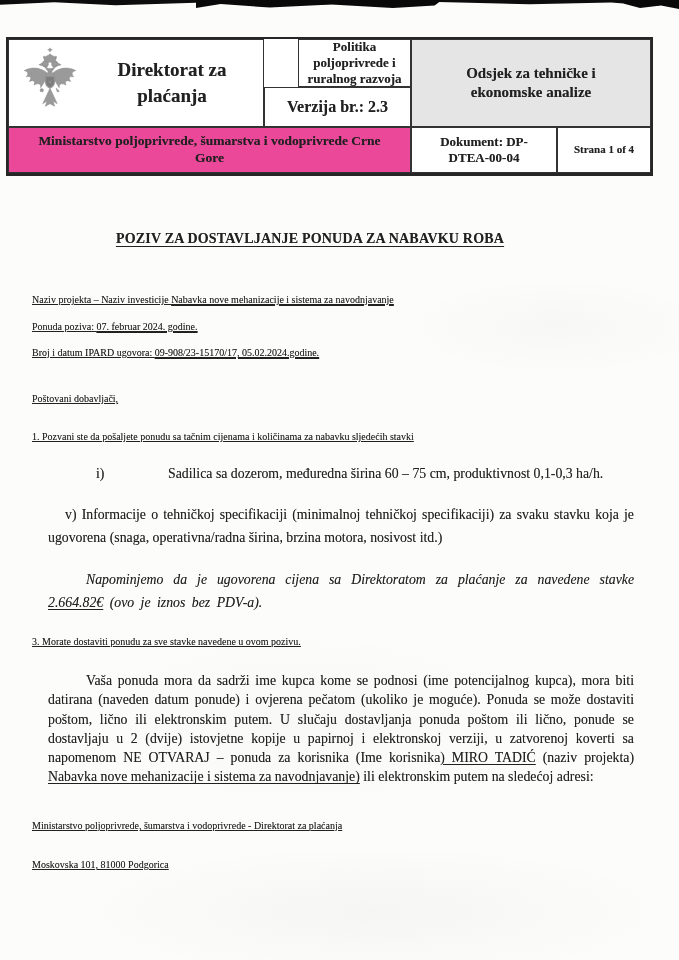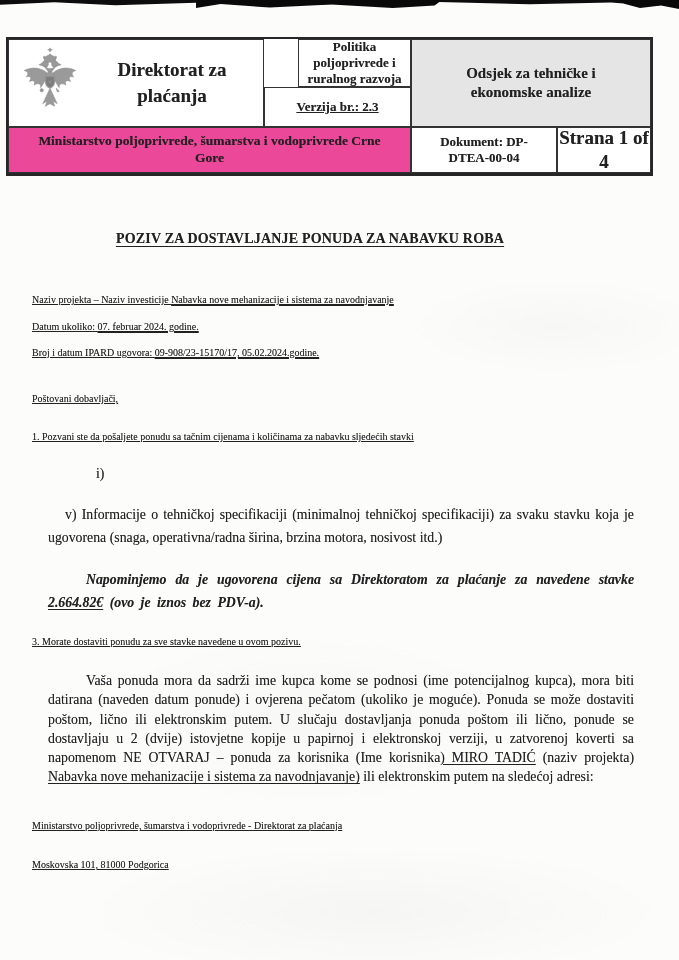--- a/index.html
+++ b/index.html
@@ -29,46 +29,46 @@
     display:grid;
     grid-template-columns:256px 147px 146px 1fr;
     grid-template-rows:48px 40px 46px;
     border:2px solid #262626;
     border-bottom-width:3px;
     background:#fff;
   }
   .hdr > div { border:1px solid #333; display:flex; align-items:center; justify-content:center; text-align:center; font-weight:bold; line-height:1.25; }
   .cell-org     { grid-column:1; grid-row:1 / span 2; gap:6px; padding:4px 6px 4px 10px; }
   .cell-policy  { grid-column:2; grid-row:1; font-size:13px; padding:2px 8px;margin-left:34px; }
-  .cell-version { grid-column:2; grid-row:2; font-size:13px;text-decoration:underline; }
+  .cell-version { grid-column:2; grid-row:2; font-size:16px; }
   .cell-dept    { grid-column:3 / span 2; grid-row:1 / span 2; background:#e5e5e5; font-size:15px; padding:2px 20px; }
   .cell-min     { grid-column:1 / span 2; grid-row:3; background:#ec4899; font-size:13.5px; padding:2px 14px; }
   .cell-doc     { grid-column:3; grid-row:3; font-size:13px; padding:10px 8px; }
-  .cell-page    { grid-column:4; grid-row:3; font-size:19px; }
+  .cell-page    { grid-column:4; grid-row:3; font-size:11px; }
   .org-name { flex:1; font-size:19px; line-height:1.35; text-align:center; }
   .coa { width:62px; height:76px; flex:0 0 auto; }
 
   
   .doc-title {
     position:absolute; left:0; top:231px; width:620px;
     text-align:center; font-weight:bold; font-size:14px;
     text-decoration:underline; text-underline-offset:3px; letter-spacing:.2px;
   }
   .tline { position:absolute; left:32px; width:586px; font-size:10px; white-space:nowrap;text-decoration:underline; }
   .u { text-decoration:underline; text-underline-offset:2px; }
   .meta-project  { top:294px; }
   .meta-date     { top:321px; }
   .meta-contract { top:347px; }
   .salutation    { top:393px; }
   .item1         { top:431px; }
   .item-i-marker { position:absolute; left:96px;  top:466px; font-size:13.8px; }
   .item-i-text   { position:absolute; left:168px; top:466px; font-size:13.8px; white-space:nowrap; }
   .para { position:absolute; left:48px; width:586px; font-size:13.8px; text-align:justify; }
   .item-v { top:503px; line-height:23px; text-indent:17px; }
-  .note   { top:568px; line-height:23px; text-indent:38px; font-style:italic; word-spacing:3px;font-weight:bold; }
+  .note   { top:568px; line-height:23px; text-indent:38px; font-style:italic; word-spacing:3px; }
   .item2  { top:636px; }
   .delivery { top:671px; line-height:19.3px; text-indent:38px; }
   .addr-org    { top:820px; }
   .addr-street { top:859px; }
 </style>
 </head>
 <body>
 
 <div class="page">
 
@@ -116,29 +116,30 @@
     <div class="cell-dept">Odsjek za tehničke i ekonomske analize</div>
     <div class="cell-min">Ministarstvo poljoprivrede, šumarstva i vodoprivrede Crne Gore</div>
     <div class="cell-doc">Dokument: DP-DTEA-00-04</div>
     <div class="cell-page">Strana 1 of 4</div>
   </div>
 
   <div class="doc-title">POZIV ZA DOSTAVLJANJE PONUDA ZA NABAVKU ROBA</div>
 
   <div class="tline meta-project"><span>Naziv projekta – Naziv investicije </span><span class="u">Nabavka nove mehanizacije i sistema za navodnjavanje</span></div>
 
-  <div class="tline meta-date"><span>Datum ukoliko: </span><span class="u">07. februar 2024. godine.</span></div>
+  <div class="tline meta-date"><span>Ponuda poziva: </span><span class="u">07. februar 2024. godine.</span></div>
 
   <div class="tline meta-contract"><span>Broj i datum IPARD ugovora: </span><span class="u">09-908/23-15170/17,  05.02.2024.godine.</span></div>
 
   <div class="tline salutation">Poštovani dobavljači,</div>
 
   <div class="tline item1">1.  Pozvani ste da pošaljete ponudu sa tačnim cijenama i količinama za nabavku sljedećih stavki</div>
 
   <div class="item-i-marker">i)</div>
+  <div class="item-i-text">Sadilica sa dozerom, međuredna širina 60 – 75 cm, produktivnost 0,1-0,3 ha/h.</div>
 
   <div class="para item-v">v) Informacije o tehničkoj specifikaciji (minimalnoj tehničkoj specifikaciji) za svaku stavku koja je ugovorena (snaga, operativna/radna širina, brzina motora, nosivost itd.)</div>
 
   <div class="para note"><span>Napominjemo da je ugovorena cijena sa Direktoratom za plaćanje za navedene stavke </span><span class="u">2.664.82€</span><span> (ovo je iznos bez PDV-a).</span></div>
 
   <div class="tline item2">3.  Morate dostaviti ponudu za sve stavke navedene u ovom pozivu.</div>
 
   <div class="para delivery"><span>Vaša ponuda mora da sadrži ime kupca kome se podnosi (ime potencijalnog kupca), mora biti datirana (naveden datum ponude) i ovjerena pečatom (ukoliko je moguće). Ponuda se može dostaviti poštom, lično ili elektronskim putem. U slučaju dostavljanja ponuda poštom ili lično, ponude se dostavljaju u 2 (dvije) istovjetne kopije u papirnoj i elektronskoj verziji, u zatvorenoj koverti sa napomenom NE OTVARAJ – ponuda za korisnika (Ime korisnika</span><span class="u">) MIRO TADIĆ</span><span> (naziv projekta) </span><span class="u">Nabavka nove mehanizacije i sistema za navodnjavanje)</span><span> ili elektronskim putem na sledećoj adresi:</span></div>
 
   <div class="tline addr-org">Ministarstvo poljoprivrede, šumarstva i vodoprivrede - Direktorat za plaćanja</div>

